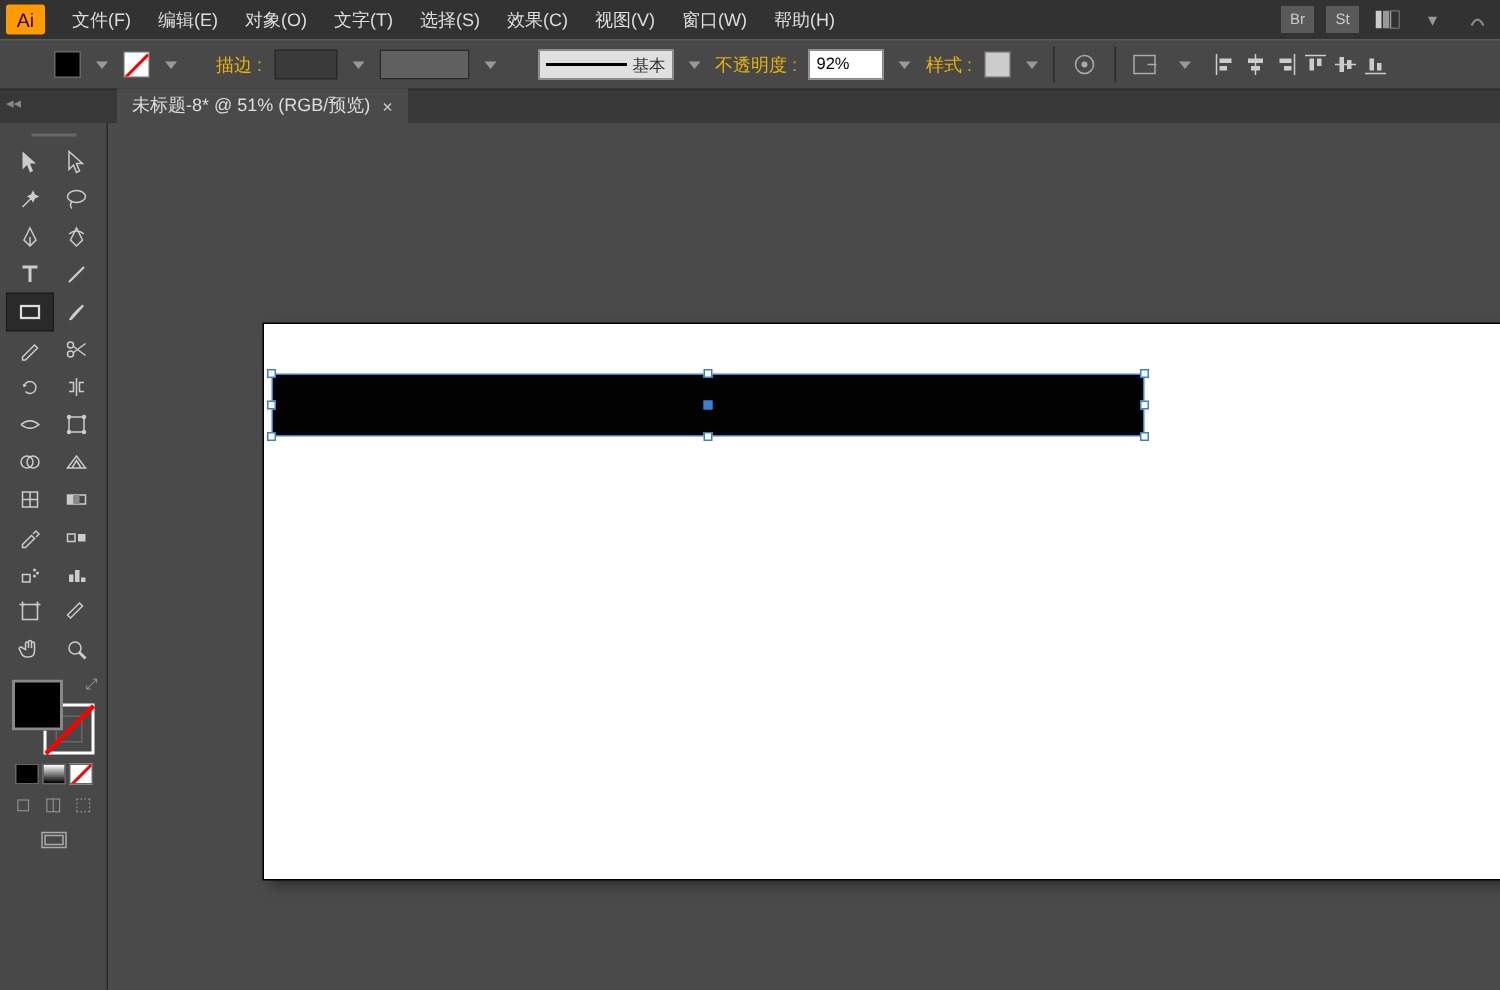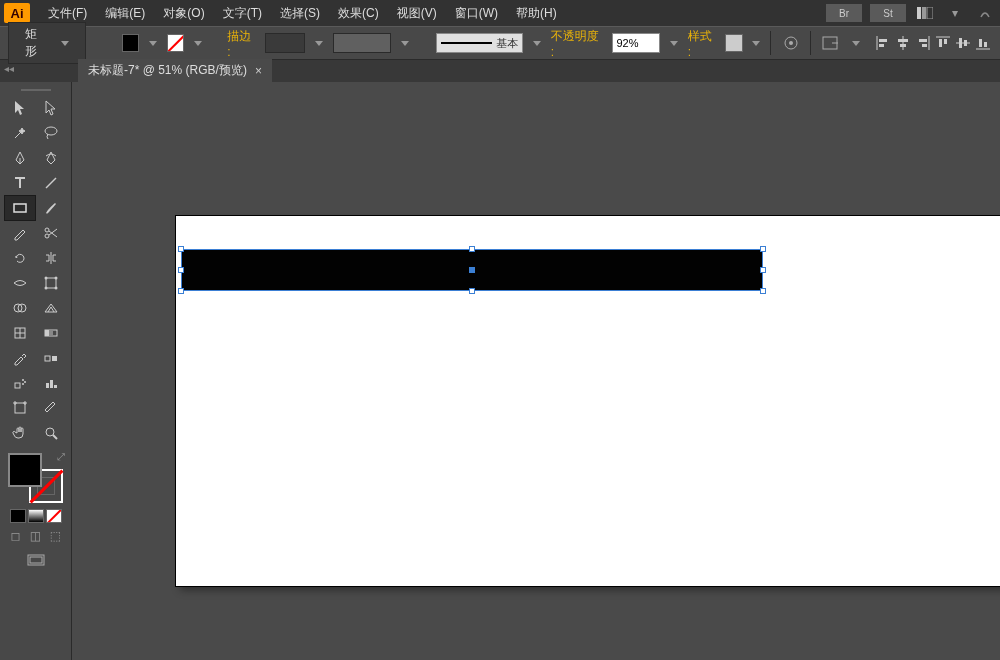--- a/index.html
+++ b/index.html
@@ -1,21 +1,21 @@
 <!DOCTYPE html>
 <html><head>
 <meta charset="utf-8">
 <style>
 *{margin:0;padding:0;box-sizing:border-box;font-family:"Microsoft YaHei",sans-serif;user-select:none}
 body{width:1000px;height:660px;background:#4a4a4a;overflow:hidden;font-size:12px;color:#ccc}
 .menubar{height:26px;background:#323232;display:flex;align-items:center;padding:0 4px;gap:2px}
-.ai-logo{width:26px;height:20px;background:#ff9a00;color:#330000;display:flex;align-items:center;justify-content:center;font-weight:bold;font-size:13px;border-radius:2px;margin-right:8px}
+.ai-logo{width:26px;height:20px;background:#ff9a00;color:#330000;display:flex;align-items:center;justify-content:center;font-weight:normal;font-size:13px;border-radius:2px;margin-right:8px}
 .menu-item{padding:4px 8px;color:#ddd;cursor:pointer}
 .menu-spacer{flex:1}
-.menu-btn{width:36px;height:18px;background:#5a5a5a;color:#ccc;display:flex;align-items:center;justify-content:center;font-size:10px;margin-left:6px;cursor:pointer}
+.menu-btn{width:22px;height:18px;background:#5a5a5a;color:#ccc;display:flex;align-items:center;justify-content:center;font-size:10px;margin-left:6px;cursor:pointer}
 .menu-icon{width:22px;height:18px;display:flex;align-items:center;justify-content:center;margin-left:6px;cursor:pointer;color:#999}
 .controlbar{height:34px;background:#484848;border-top:1px solid #5a5a5a;border-bottom:1px solid #2a2a2a;display:flex;align-items:center;padding:0 8px;gap:8px}
 .shape-label{background:#3a3a3a;padding:3px 16px;color:#ddd;border:1px solid #2a2a2a;display:flex;align-items:center;gap:10px}
 .shape-label::after{content:"";border-left:4px solid transparent;border-right:4px solid transparent;border-top:5px solid #999;margin-left:4px}
 .swatch{width:18px;height:18px;border:1px solid #666;cursor:pointer}
 .swatch.black{background:#000}
 .swatch.none{background:#fff;position:relative;overflow:hidden}
 .swatch.none::after{content:"";position:absolute;width:140%;height:2px;background:red;top:50%;left:-20%;transform:rotate(-45deg)}
 .swatch.white{background:#ccc}
 .dd{width:12px;height:18px;display:flex;align-items:center;justify-content:center;cursor:pointer}
@@ -89,23 +89,20 @@
   </div>
   <div class="menu-icon">▾</div>
   <div class="menu-icon">
     <svg width="14" height="14" viewBox="0 0 14 14">
         <path d="M3 11 Q7 3 11 11" stroke="#888" fill="none" stroke-width="1.5"></path>
       </svg>
   </div>
 </div>
 
 <div class="controlbar">
-  <div class="shape-label">
-      <span>矩形</span>
-    </div>
   <div style="width:20px"></div>
   <div class="swatch black"></div>
   <div class="dd"></div>
   <div class="swatch none"></div>
   <div class="dd"></div>
   <div style="width:8px"></div>
   <span class="ctrl-label">描边 :</span>
   <div class="num-field"></div>
   <div class="dd"></div>
   <div class="wide-field"></div>
@@ -179,21 +176,21 @@
           <rect x="5" y="5" width="3" height="8" fill="#ccc"></rect>
           <rect x="10" y="8" width="3" height="5" fill="#ccc"></rect>
         </svg>
       </div>
   </div>
 </div>
 
 <div class="tab-collapse">◂◂</div>
 <div class="tab-strip">
   <div class="doc-tab">
-    <span>未标题-7* @ 51% (RGB/预览)</span>
+    <span>未标题-8* @ 51% (RGB/预览)</span>
     <span class="tab-close">×</span>
   </div>
 </div>
 
 <div class="main">
   <div class="toolbox">
     <div class="tool-header">
         <span></span>
       </div>
     <div class="tool-grid">

